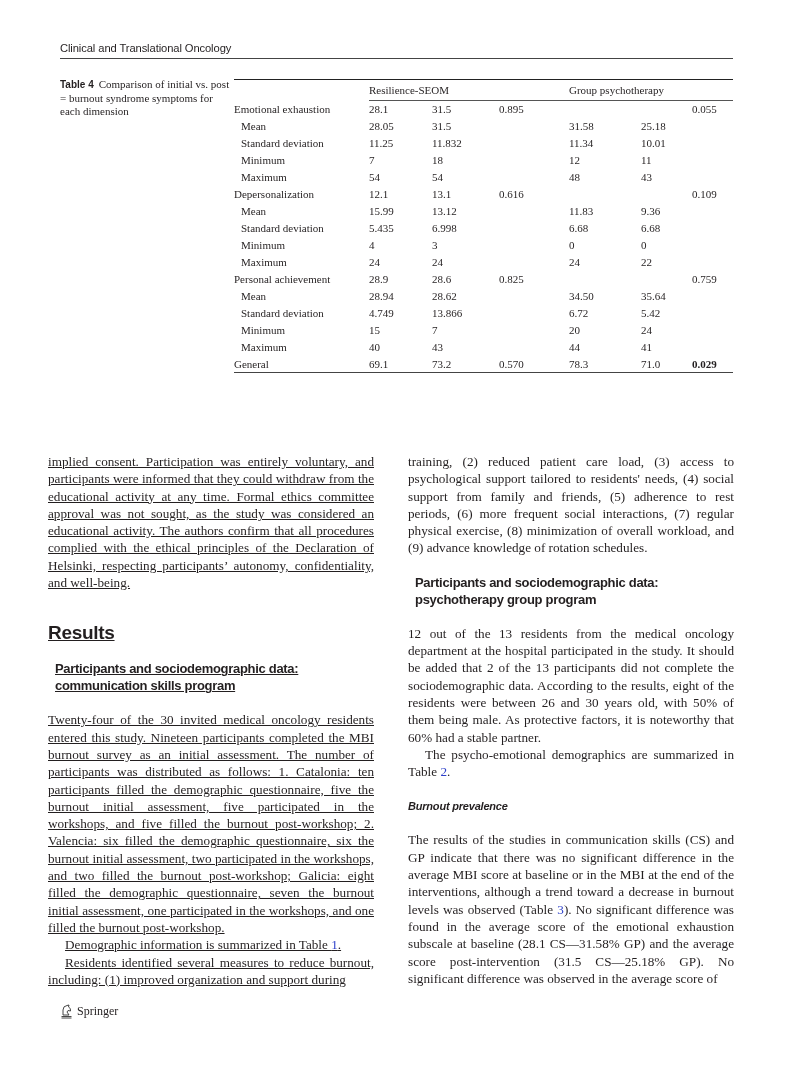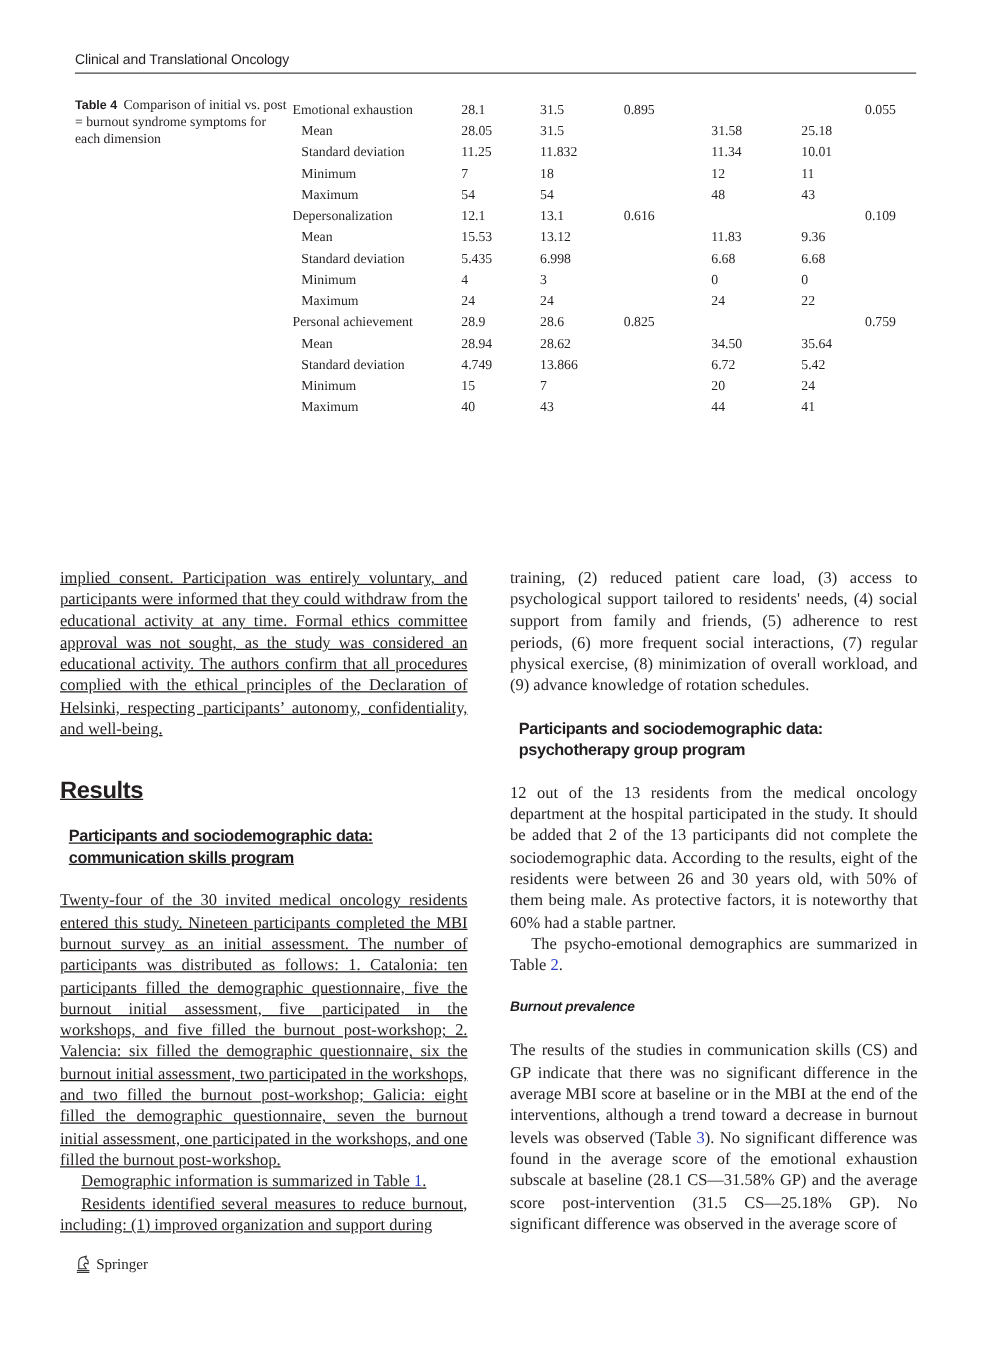--- a/index.html
+++ b/index.html
@@ -101,20 +101,25 @@
     <colgroup>
       <col class="col-label">
         <col class="col-ri">
         <col class="col-rp">
         <col class="col-rv">
         <col class="col-gi">
         <col class="col-gp">
         <col class="col-gv">
     </colgroup>
     <tbody>
+        <tr class="hdr-top">
+      <td></td>
+      <td colspan="3" class="grp-line">Resilience-SEOM</td>
+      <td colspan="3" class="grp-line" style="padding-left:0">Group psychotherapy</td>
+    </tr>
     </tbody>
       <tbody id="table-body">
         <tr class="first-body">
           <td>Emotional exhaustion</td>
           <td>28.1</td>
           <td>31.5</td>
           <td>0.895</td>
           <td></td>
           <td></td>
           <td>0.055</td>
@@ -159,21 +164,21 @@
           <td>Depersonalization</td>
           <td>12.1</td>
           <td>13.1</td>
           <td>0.616</td>
           <td></td>
           <td></td>
           <td>0.109</td>
         </tr>
         <tr>
           <td class="sub">Mean</td>
-          <td>15.53</td>
+          <td>15.99</td>
           <td>13.12</td>
           <td></td>
           <td>11.83</td>
           <td>9.36</td>
           <td></td>
         </tr>
         <tr>
           <td class="sub">Standard deviation</td>
           <td>5.435</td>
           <td>6.998</td>
@@ -237,20 +242,29 @@
           <td></td>
         </tr>
         <tr>
           <td class="sub">Maximum</td>
           <td>40</td>
           <td>43</td>
           <td></td>
           <td>44</td>
           <td>41</td>
           <td></td>
+        </tr>
+        <tr class="last-row">
+          <td>General</td>
+          <td>69.1</td>
+          <td>73.2</td>
+          <td>0.570</td>
+          <td>78.3</td>
+          <td>71.0</td>
+          <td class="bold">0.029</td>
         </tr>
       </tbody>
   </table>
 </div>
 
 <div class="col col-left">
   <p>implied consent. Participation was entirely voluntary, and participants were informed that they could withdraw from the educational activity at any time. Formal ethics committee approval was not sought, as the study was considered an educational activity. The authors confirm that all procedures complied with the ethical principles of the Declaration of Helsinki, respecting participants’ autonomy, confidentiality, and well-being.</p>
   <h2 class="sec" style="margin-top:33px">Results</h2>
   <h3 class="sub" style="margin-top:18px">Participants and sociodemographic data: communication skills program</h3>
   <p style="margin-top:17px">Twenty-four of the 30 invited medical oncology residents entered this study. Nineteen participants completed the MBI burnout survey as an initial assessment. The number of participants was distributed as follows: 1. Catalonia: ten participants filled the demographic questionnaire, five the burnout initial assessment, five participated in the workshops, and five filled the burnout post-workshop; 2. Valencia: six filled the demographic questionnaire, six the burnout initial assessment, two participated in the workshops, and two filled the burnout post-workshop; Galicia: eight filled the demographic questionnaire, seven the burnout initial assessment, one participated in the workshops, and one filled the burnout post-workshop.</p>

